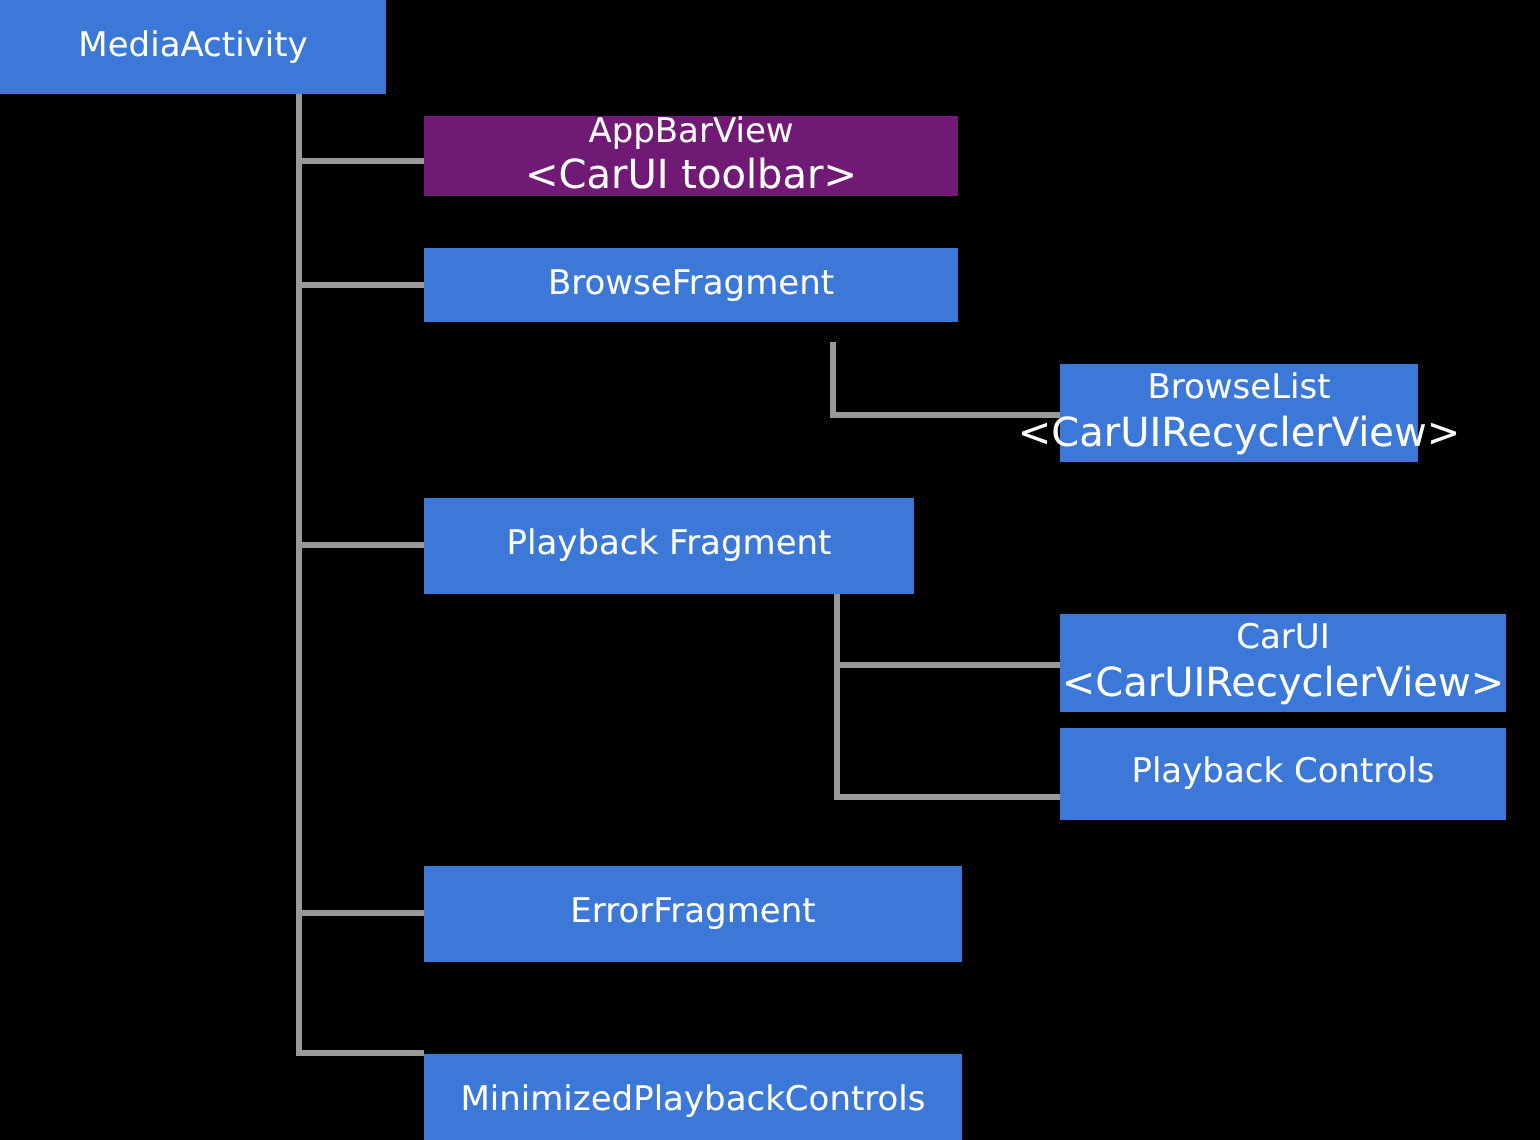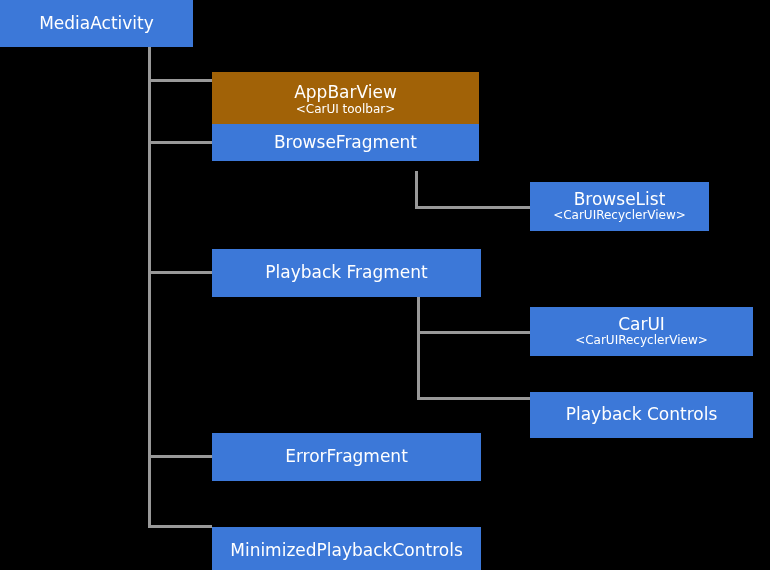--- a/index.html
+++ b/index.html
@@ -26,21 +26,21 @@
     box-sizing: border-box;
     line-height: 1.15;
     text-align: center;
     padding: 2px 6px;
   }
   .node .title {
     font-size: 17px;
     white-space: nowrap;
   }
   .node .subtitle {
-    font-size: 12px;
+    font-size: 20px;
     white-space: nowrap;
     margin-top: 0;
   }
   .edge {
     position: absolute;
     background: #999999;
   }
   .edge.h { height: 3px; }
   .edge.v { width: 3px; }
 </style>
@@ -59,39 +59,39 @@
       <div class="edge v" style="left: 415px; top: 171px; background: rgb(153, 153, 153); height: 38px;"></div>
       <div class="edge h" style="left: 415px; top: 206px; background: rgb(153, 153, 153); width: 115px;"></div>
       <div class="edge v" style="left: 417px; top: 297px; background: rgb(153, 153, 153); height: 103px;"></div>
       <div class="edge h" style="left: 417px; top: 331px; background: rgb(153, 153, 153); width: 113px;"></div>
       <div class="edge h" style="left: 417px; top: 397px; background: rgb(153, 153, 153); width: 113px;"></div>
     </div>
   <div id="node-layer">
       <div class="node" style="left: 0px; top: 0px; width: 193px; height: 47px; background: rgb(60, 120, 216); color: rgb(255, 255, 255);">
         <div class="title">MediaActivity</div>
       </div>
-      <div class="node" style="left: 212px; top: 72px; width: 267px; height: 56px; background: #a16207; color: rgb(255, 255, 255);">
+      <div class="node" style="left: 212px; top: 58px; width: 267px; height: 40px; background: #701a75; color: rgb(255, 255, 255);">
         <div class="title">AppBarView</div>
         <div class="subtitle">&lt;CarUI toolbar&gt;</div>
       </div>
       <div class="node" style="left: 212px; top: 124px; width: 267px; height: 37px; background: rgb(60, 120, 216); color: rgb(255, 255, 255);">
         <div class="title">BrowseFragment</div>
       </div>
       <div class="node" style="left: 530px; top: 182px; width: 179px; height: 49px; background: rgb(60, 120, 216); color: rgb(255, 255, 255);">
         <div class="title">BrowseList</div>
         <div class="subtitle">&lt;CarUIRecyclerView&gt;</div>
       </div>
-      <div class="node" style="left: 212px; top: 249px; width: 269px; height: 48px; background: rgb(60, 120, 216); color: rgb(255, 255, 255);">
+      <div class="node" style="left: 212px; top: 249px; width: 245px; height: 48px; background: rgb(60, 120, 216); color: rgb(255, 255, 255);">
         <div class="title">Playback Fragment</div>
       </div>
       <div class="node" style="left: 530px; top: 307px; width: 223px; height: 49px; background: rgb(60, 120, 216); color: rgb(255, 255, 255);">
         <div class="title">CarUI</div>
         <div class="subtitle">&lt;CarUIRecyclerView&gt;</div>
       </div>
-      <div class="node" style="left: 530px; top: 392px; width: 223px; height: 46px; background: rgb(60, 120, 216); color: rgb(255, 255, 255);">
+      <div class="node" style="left: 530px; top: 364px; width: 223px; height: 46px; background: rgb(60, 120, 216); color: rgb(255, 255, 255);">
         <div class="title">Playback Controls</div>
       </div>
       <div class="node" style="left: 212px; top: 433px; width: 269px; height: 48px; background: rgb(60, 120, 216); color: rgb(255, 255, 255);">
         <div class="title">ErrorFragment</div>
       </div>
       <div class="node" style="left: 212px; top: 527px; width: 269px; height: 47px; background: rgb(60, 120, 216); color: rgb(255, 255, 255);">
         <div class="title">MinimizedPlaybackControls</div>
       </div>
     </div>
 </div>

